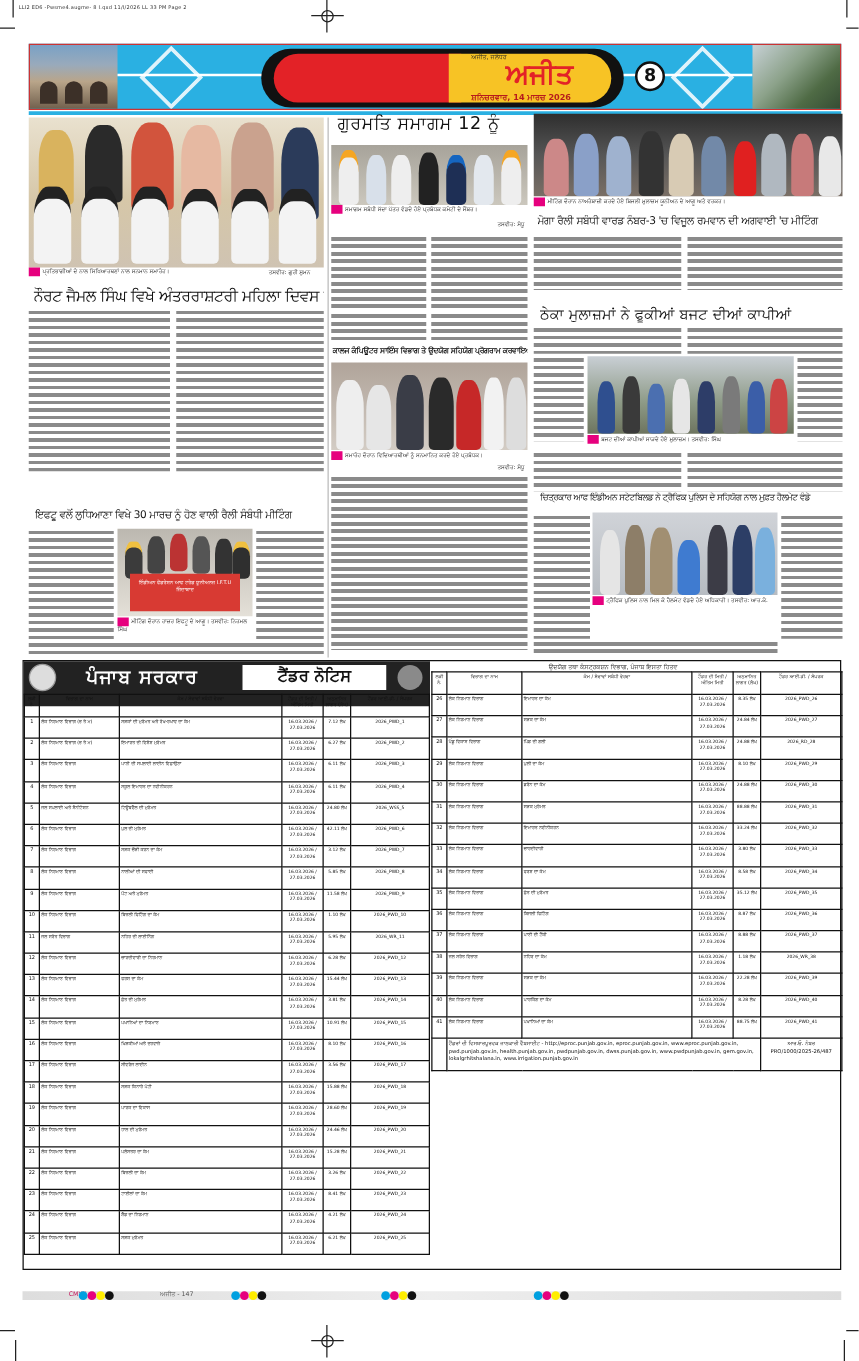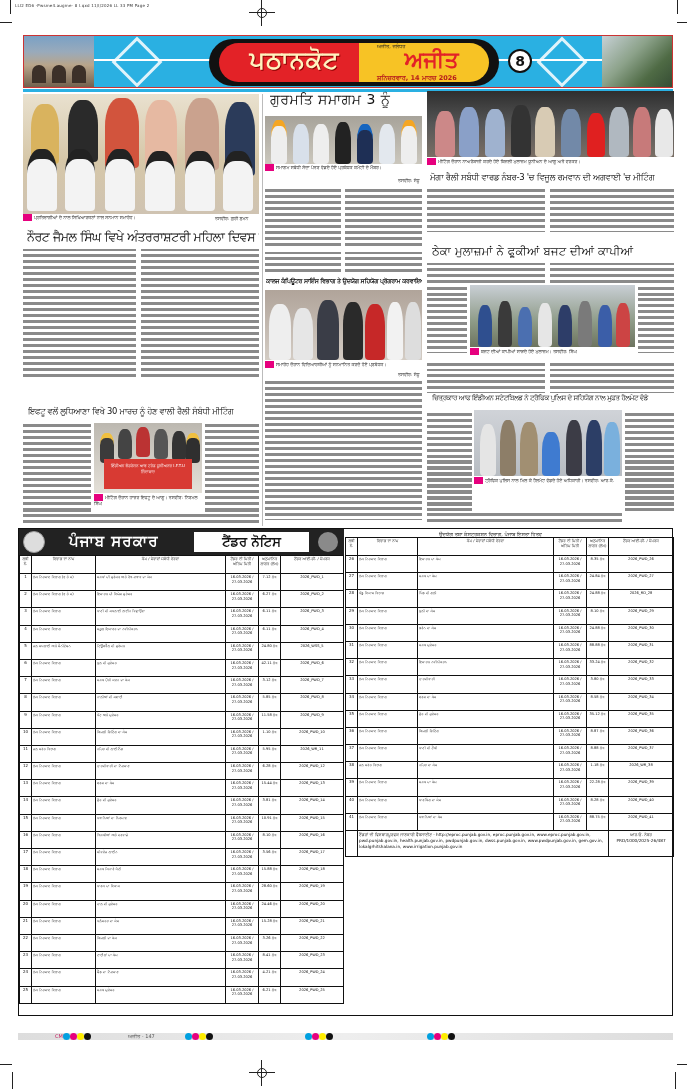--- a/index.html
+++ b/index.html
@@ -32,21 +32,21 @@
 .photo{position:absolute;overflow:hidden}
 .photo .p{position:absolute;border-radius:40% 40% 4px 4px}
 .cap{position:absolute;font-size:4.5px;color:#222;line-height:6px}
 .cap b.m{display:inline-block;width:9px;height:7px;background:#e6007e;vertical-align:middle;margin-right:2px}
 .hl{position:absolute;font-family:"DejaVu Sans",sans-serif;color:#111;white-space:nowrap;overflow:hidden}
 .lines{position:absolute;overflow:hidden;
   background:repeating-linear-gradient(#fff 0,#fff 1.5px,#8a8a8a 1.5px,#8a8a8a 4.5px,#fff 4.5px,#fff 6px)}
 .vr{position:absolute;width:1px;background:#bbb}
 
 .tender{position:absolute;left:18px;top:528px;width:655px;height:488px;border:1px solid #111}
-.tbanner{position:absolute;left:0;top:0;width:325px;height:26px;background:#222;color:#fff}
+.tbanner{position:absolute;left:0;top:0;width:325px;height:36px;background:#222;color:#fff}
 .tbanner .emb{position:absolute;left:4px;top:2px;width:22px;height:22px;border-radius:50%;background:#ddd;border:1px solid #999}
 .tbanner .t1{position:absolute;left:50px;top:3px;font-size:15px;font-weight:bold;letter-spacing:1px}
 .tbanner .t2box{position:absolute;left:175px;top:3px;width:115px;height:20px;background:#fff;color:#111;text-align:center;font-size:13px;font-weight:bold;line-height:20px}
 .tbanner .emb2{position:absolute;right:6px;top:3px;width:20px;height:20px;border-radius:50%;background:#8a8a8a}
 table.tt{position:absolute;border-collapse:collapse;table-layout:fixed;font-size:3.6px;line-height:4.6px}
 table.tt td,table.tt th{border:1px solid #111;padding:1px;vertical-align:top;overflow:hidden}
 table.tt th{font-weight:normal;text-align:center;height:18px;font-size:3.8px}
 table.tt td.n{text-align:center;font-size:4px}
 table.tt td.c{text-align:center}
 .foot{position:absolute;left:18px;top:1033px;width:655px;height:7px;background:linear-gradient(90deg,#ddd,#eee,#ddd)}
@@ -70,21 +70,20 @@
       <i style="left:8px"></i>
       <i style="left:28px"></i>
       <i style="left:48px"></i>
     </div>
   <div class="stripe"></div>
   <div class="diam" style="left:95px"></div>
   <div class="diam" style="left:520px"></div>
   <div class="pill">
     <div class="red"></div>
     <div class="yel"></div>
-    <div class="city">ਪਠਾਨਕੋਟ</div>
     <div class="sub">ਅਜੀਤ, ਜਲੰਧਰ</div>
     <div class="brand">ਅਜੀਤ</div>
     <div class="date">ਸ਼ਨਿਚਰਵਾਰ, 14 ਮਾਰਚ 2026</div>
   </div>
   <div class="pnum">8</div>
   <div class="rpic"></div>
 </div>
 <div class="rule" style="top:89px"></div>
 
 <div class="photo" style="left:23px;top:94px;width:236px;height:120px;background:linear-gradient(#e9e1cf,#d6c7a8 55%,#cfc3b2)">
@@ -101,21 +100,21 @@
   <div class="p" style="left:162px;top:57px;width:30px;height:60px;background:#f3f3f3;border-top:10px solid #222"></div>
   <div class="p" style="left:200px;top:57px;width:30px;height:60px;background:#f3f3f3;border-top:10px solid #222"></div>
 </div>
 <div class="cap" style="left:23px;top:214px;width:180px"><b class="m"></b><span>ਪ੍ਰਤਿਭਾਗੀਆਂ ਦੇ ਨਾਲ ਸਿਖਿਆਰਥਣਾਂ ਨਾਲ ਸਨਮਾਨ ਸਮਾਰੋਹ।</span></div>
 <div class="cap" style="left:215px;top:216px">ਤਸਵੀਰ: ਗੁਰੀ ਸੁਮਨ</div>
 <div class="hl" style="left:27px;top:229px;width:232px;font-size:12.5px;letter-spacing:-.4px">ਨੌਰਟ ਜੈਮਲ ਸਿੰਘ ਵਿਖੇ ਅੰਤਰਰਾਸ਼ਟਰੀ ਮਹਿਲਾ ਦਿਵਸ ਮਨਾਇਆ</div>
 <div class="lines" style="left:23px;top:247px;width:113px;height:130px"></div>
 <div class="lines" style="left:141px;top:247px;width:118px;height:130px"></div>
 <div class="vr" style="left:262px;top:94px;height:432px"></div>
 
-<div class="hl" style="left:270px;top:91px;width:148px;font-size:14px;letter-spacing:.5px">ਗੁਰਮਤਿ ਸਮਾਗਮ 3 ਨੂੰ</div>
+<div class="hl" style="left:270px;top:91px;width:148px;font-size:14px;letter-spacing:.5px">ਗੁਰਮਤਿ ਸਮਾਗਮ 12 ਨੂੰ</div>
 <div class="photo" style="left:265px;top:116px;width:157px;height:48px;background:linear-gradient(#a7a39a,#cbc7bd)">
   <div class="p" style="left:6px;top:4px;width:16px;height:44px;background:#eee;border-top:6px solid #f5a623"></div>
   <div class="p" style="left:28px;top:8px;width:16px;height:40px;background:#d8e0ea"></div>
   <div class="p" style="left:48px;top:8px;width:16px;height:40px;background:#eee"></div>
   <div class="p" style="left:70px;top:6px;width:16px;height:42px;background:#222"></div>
   <div class="p" style="left:92px;top:8px;width:16px;height:40px;background:#1e2f55;border-top:6px solid #1565c0"></div>
   <div class="p" style="left:114px;top:8px;width:16px;height:40px;background:#e3e8ee"></div>
   <div class="p" style="left:136px;top:4px;width:16px;height:44px;background:#eee;border-top:6px solid #f5a623"></div>
 </div>
 <div class="cap" style="left:265px;top:164px;width:157px"><b class="m"></b><span>ਸਮਾਗਮ ਸਬੰਧੀ ਸੱਦਾ ਪੱਤਰ ਵੰਡਦੇ ਹੋਏ ਪ੍ਰਬੰਧਕ ਕਮੇਟੀ ਦੇ ਮੈਂਬਰ।</span></div>

